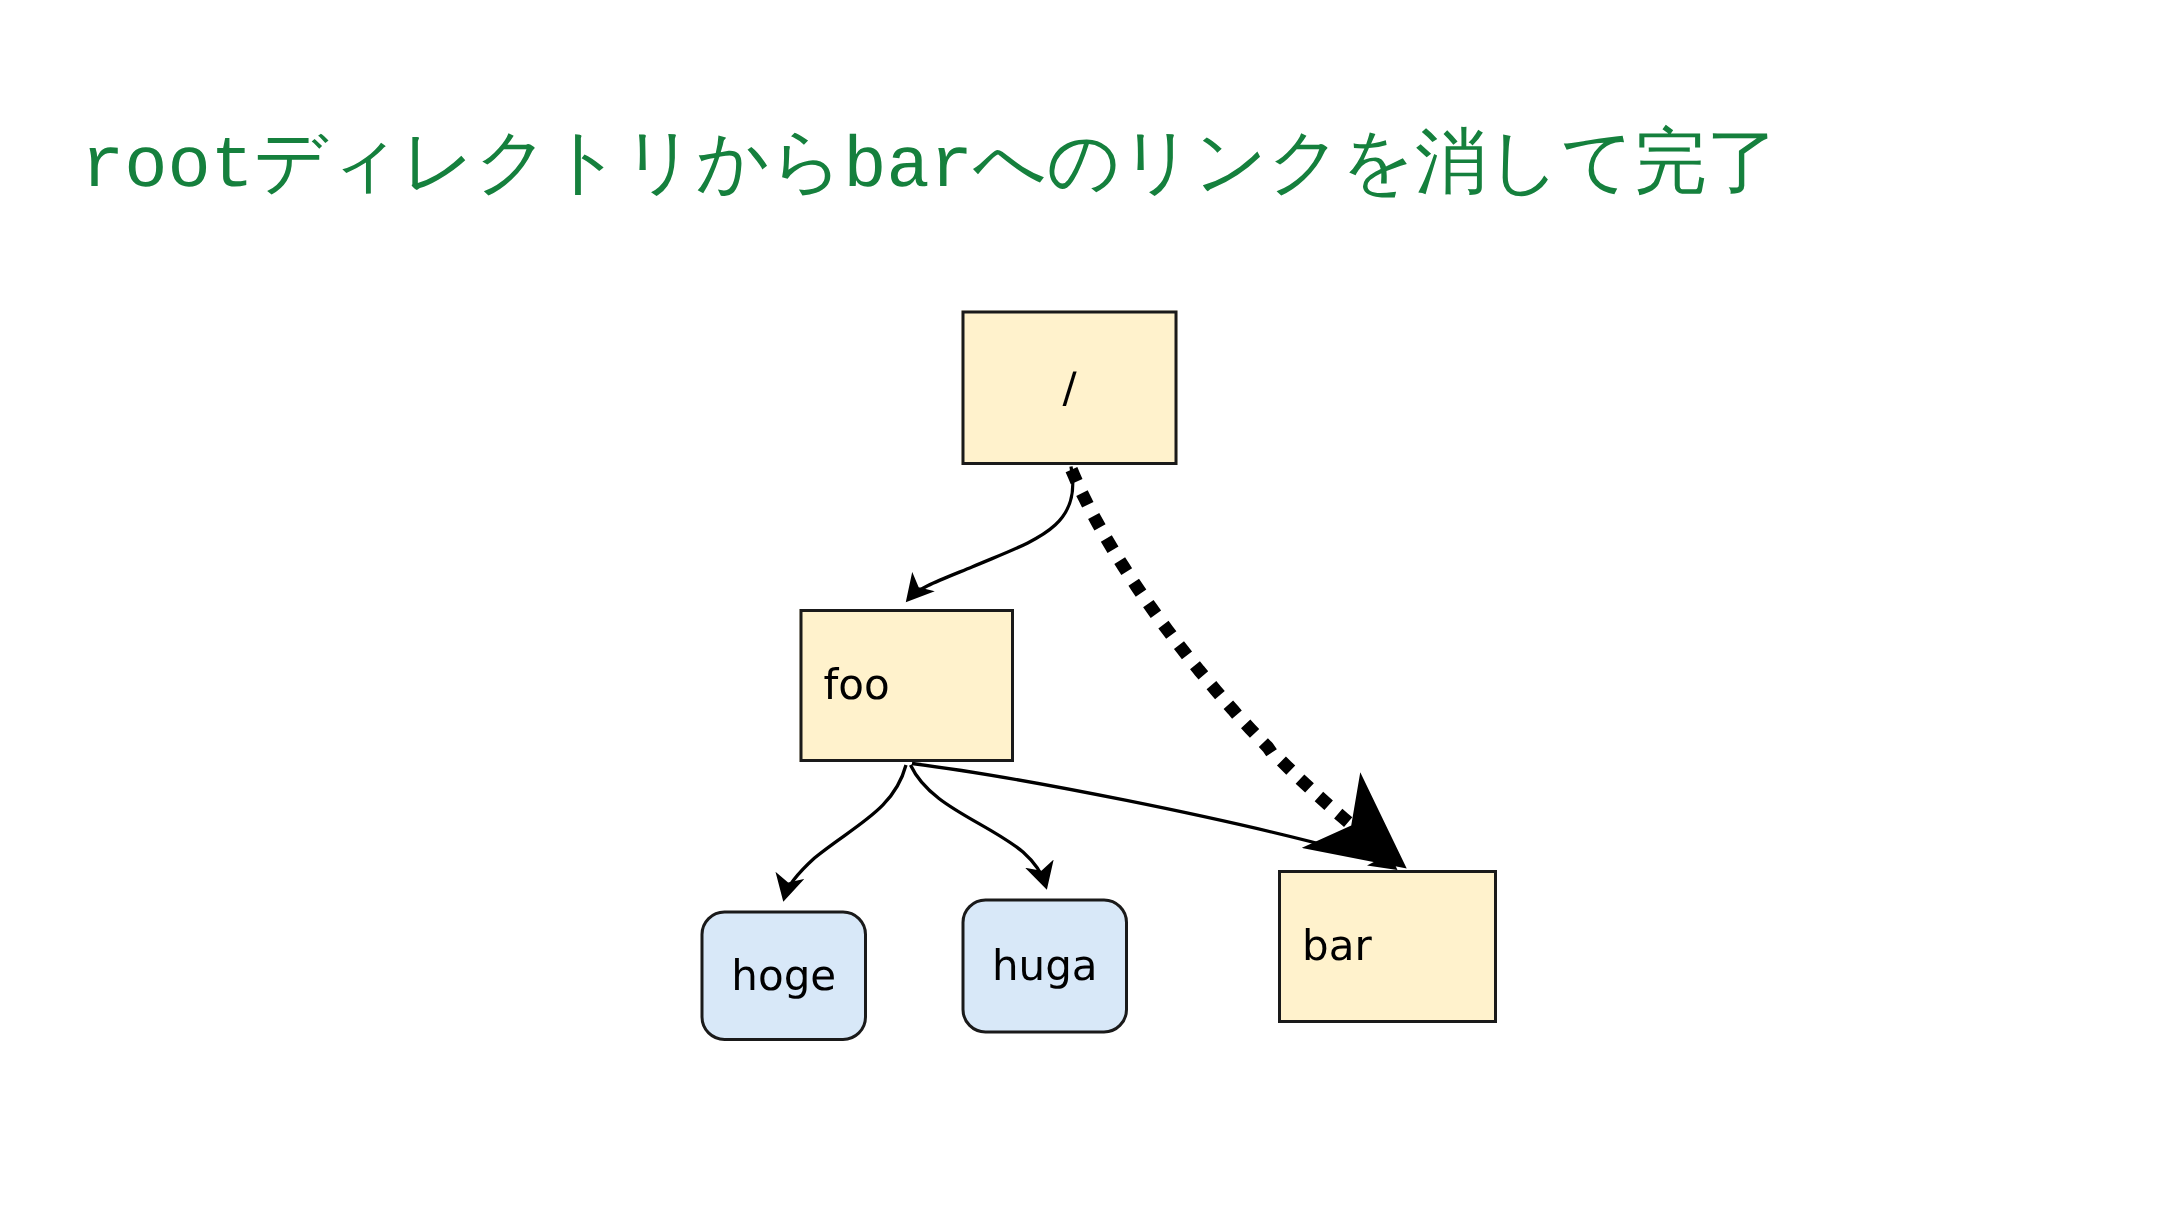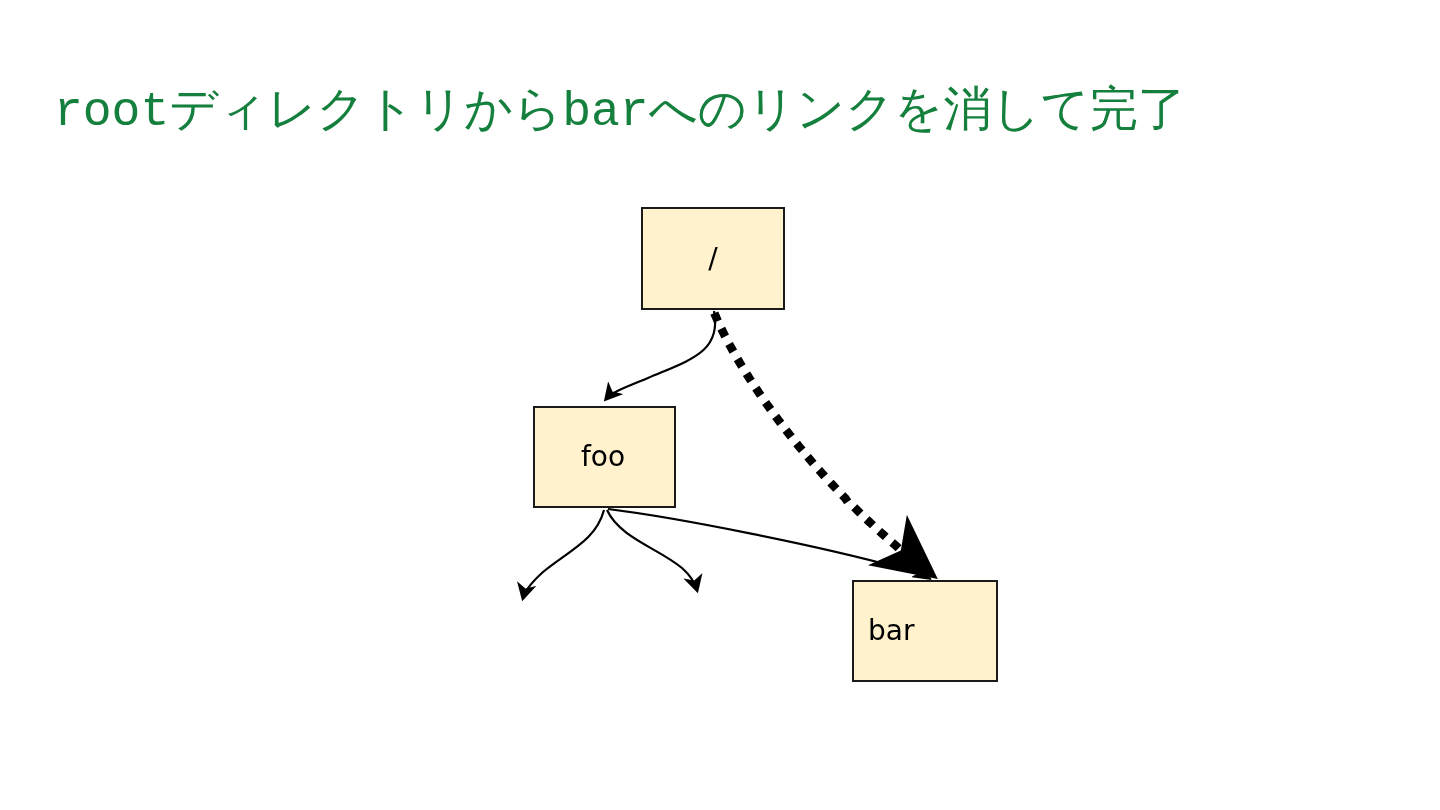--- a/index.html
+++ b/index.html
@@ -87,23 +87,29 @@
 
     <path d="M 607 510 C 620 538 658 548 682 568 C 691 576 695 583 697 590" fill="none" stroke="#000000" stroke-width="2.2" marker-end="url(#arrow-thin)"></path>
 
     <path d="M 608 509 C 680 518 820 546 900 568 C 916 572 925 575 929 578" fill="none" stroke="#000000" stroke-width="2.2" marker-end="url(#arrow-thin)"></path>
   </svg>
 
   <div class="node rect align-center" style="left:641px; top:207px; width:144px; height:103px; background:#fff2cc;">
     <span class="label">/</span>
   </div>
 
-  <div class="node rect align-left" style="left:533px; top:406px; width:143px; height:102px; background:#fff2cc;padding-left:32px;">
+  <div class="node rect align-left" style="left:533px; top:406px; width:143px; height:102px; background:#fff2cc;">
     <span class="label">foo</span>
   </div>
 
+  <div class="node rounded align-center" style="left:467px; top:607px; width:111px; height:87px; background:#d8e8f8;">
+    <span class="label">hoge</span>
+  </div>
 
+  <div class="node rounded align-center" style="left:641px; top:599px; width:111px; height:90px; background:#d8e8f8;">
+    <span class="label">huga</span>
+  </div>
 
   <div class="node rect align-left" style="left:852px; top:580px; width:146px; height:102px; background:#fff2cc;">
     <span class="label">bar</span>
   </div>
 
 </div>
 
 </body></html>

